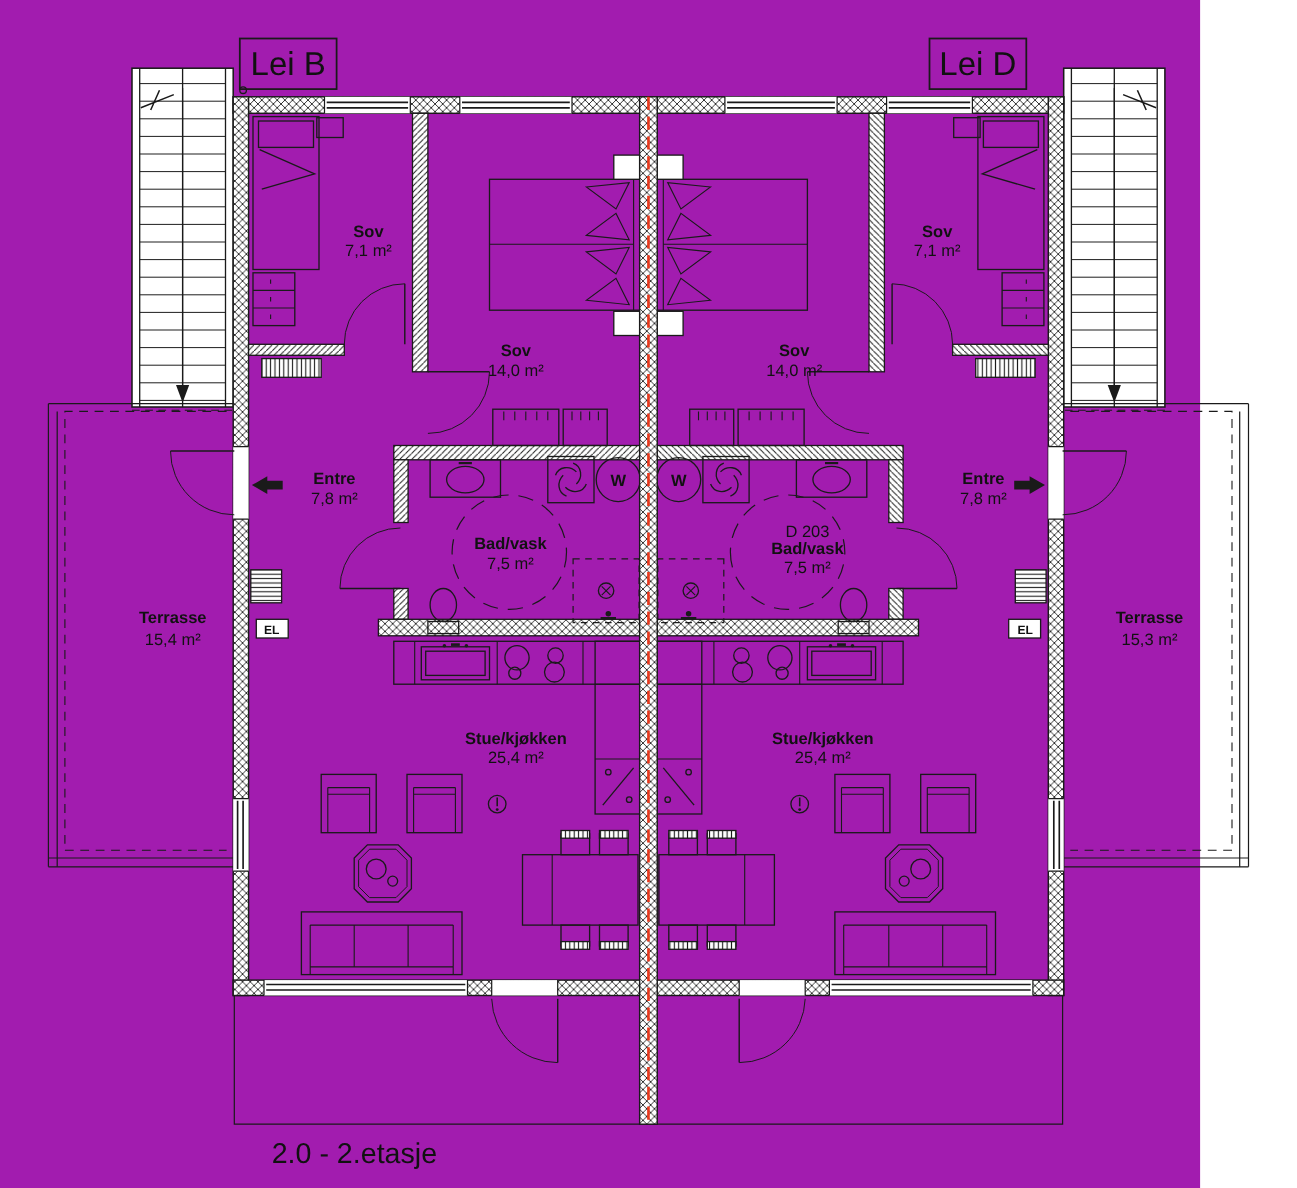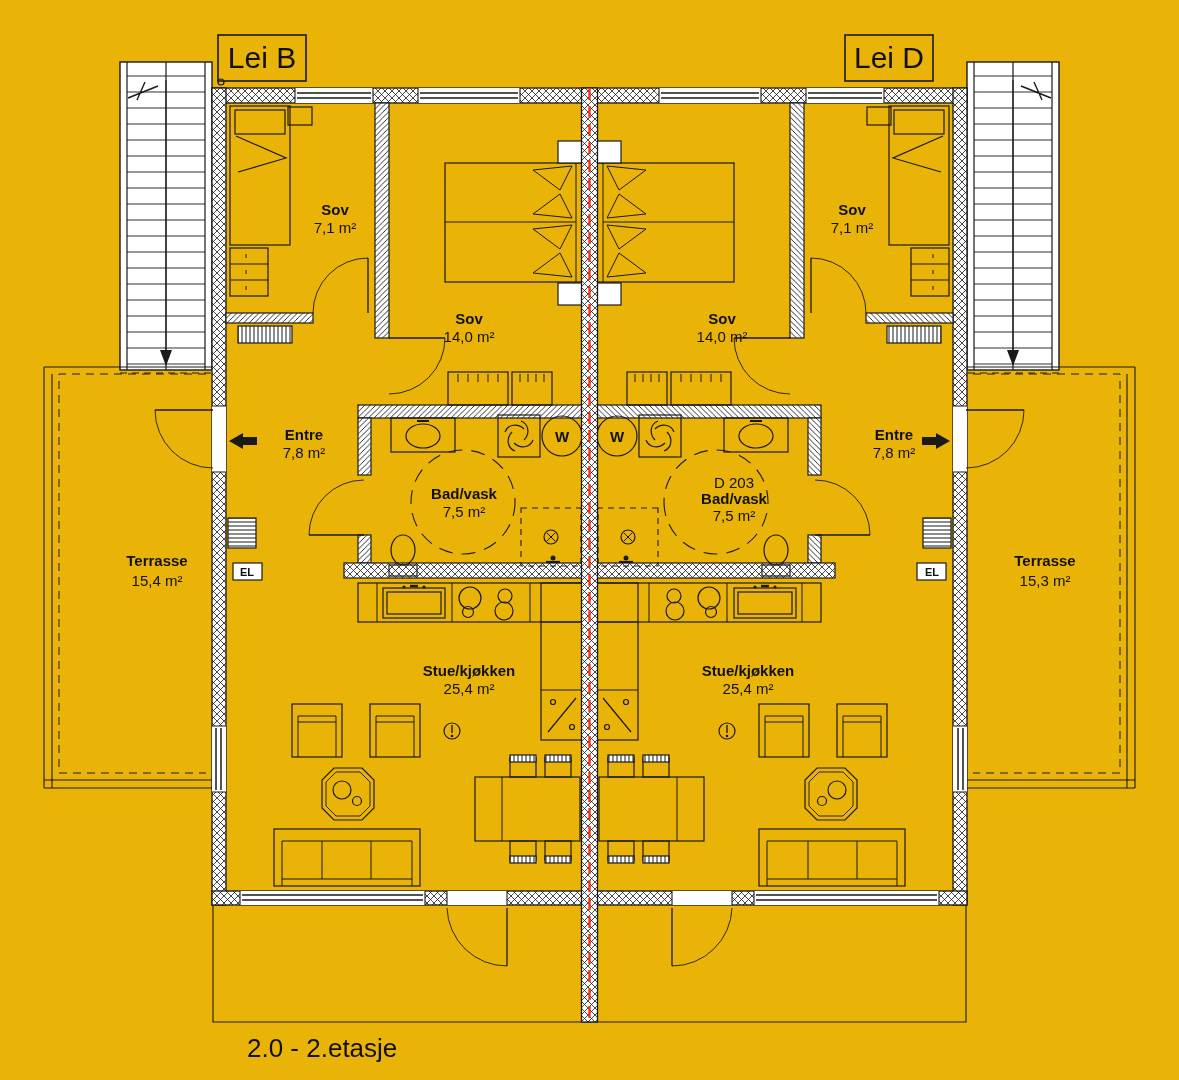--- a/index.html
+++ b/index.html
@@ -1,16 +1,16 @@
 <!DOCTYPE html>
 <html><head>
 <meta charset="utf-8">
 <style>
   html,body{margin:0;padding:0;background:#fff;}
-  .wrap{width:1179px;height:1080px;position:relative;background:#eab308;}
+  .wrap{width:1091px;height:1080px;position:relative;background:#a21caf;}
   svg{display:block;}
   text{font-family:"Liberation Sans","DejaVu Sans",sans-serif;fill:#111;}
   .room-name{font-size:15px;font-weight:bold;text-anchor:middle;}
   .room-area{font-size:15px;font-weight:normal;text-anchor:middle;}
   .unit-label{font-size:30px;font-weight:normal;text-anchor:middle;}
   .floor-title{font-size:26px;text-anchor:start;}
   .sym-w{font-size:15px;font-weight:bold;text-anchor:middle;}
   .sym-el{font-size:11px;font-weight:bold;text-anchor:middle;}
 </style>
 </head>

